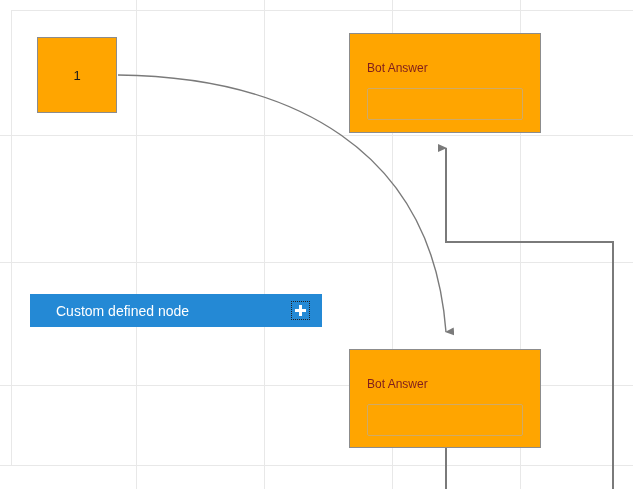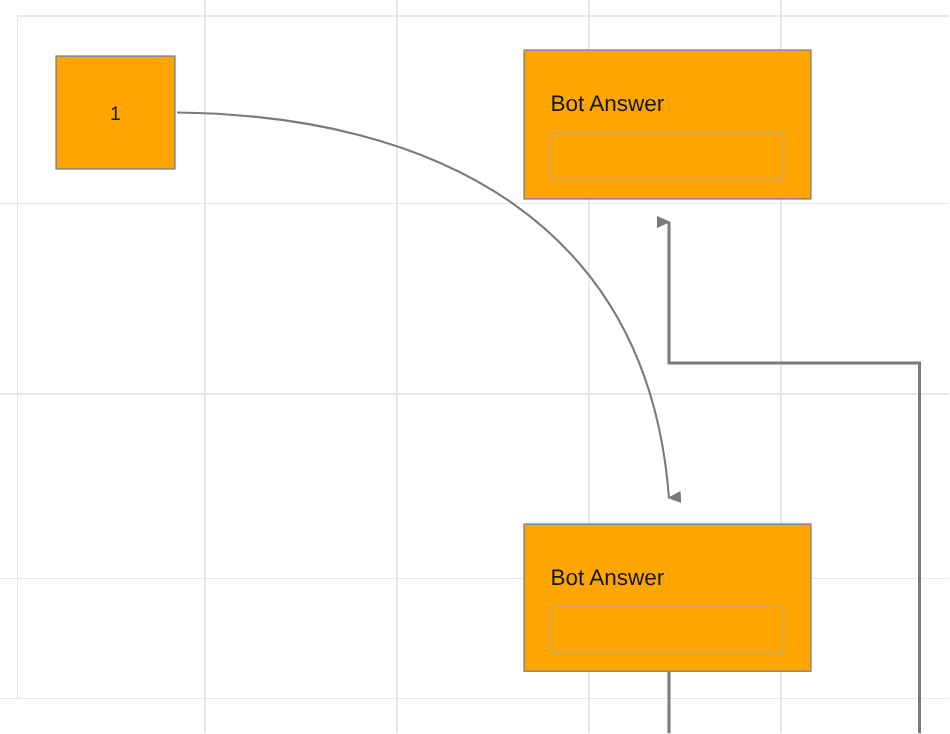--- a/index.html
+++ b/index.html
@@ -46,22 +46,22 @@
     font-size:13px;
     line-height:1;
   }
   .node-card{
     padding:0;
   }
   .node-card .card-title{
     position:absolute;
     left:17px;
     top:28px;
-    color:#0f172a;
-    font-size:15px;
+    color:#7f1d1d;
+    font-size:12px;
     line-height:1;
     white-space:nowrap;
   }
   .node-card .card-slot{
     position:absolute;
     left:17px;
     right:17px;
     top:54px;
     height:32px;
     border:1px solid #d0aa66;
@@ -159,14 +159,18 @@
   <div class="node node-card" style="left:349px;top:33px;width:192px;height:100px;">
     <div class="card-title">Bot Answer</div>
     <div class="card-slot" title=""></div>
   </div>
 
   <div class="node node-card" style="left:349px;top:349px;width:192px;height:99px;">
     <div class="card-title">Bot Answer</div>
     <div class="card-slot" title=""></div>
   </div>
 
+  <div class="palette-bar">
+    <span class="palette-label">Custom defined node</span>
+    <span class="drag-plus"></span>
+  </div>
 
 </div>
 
 </body></html>

